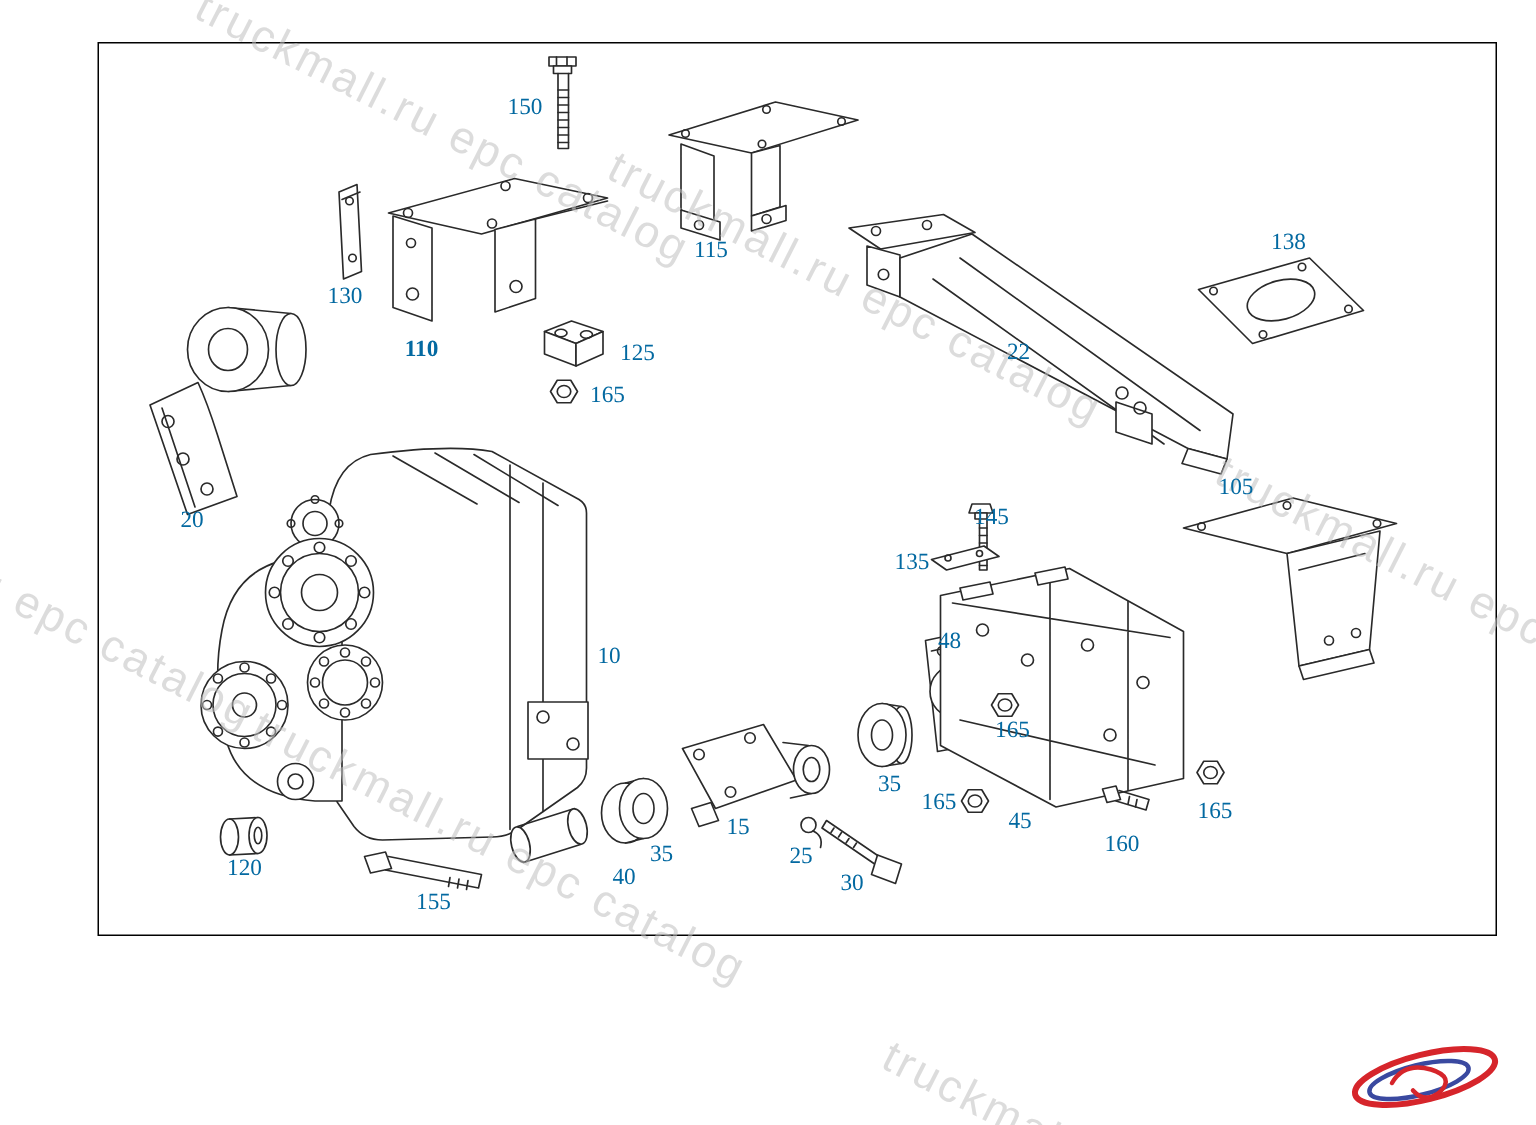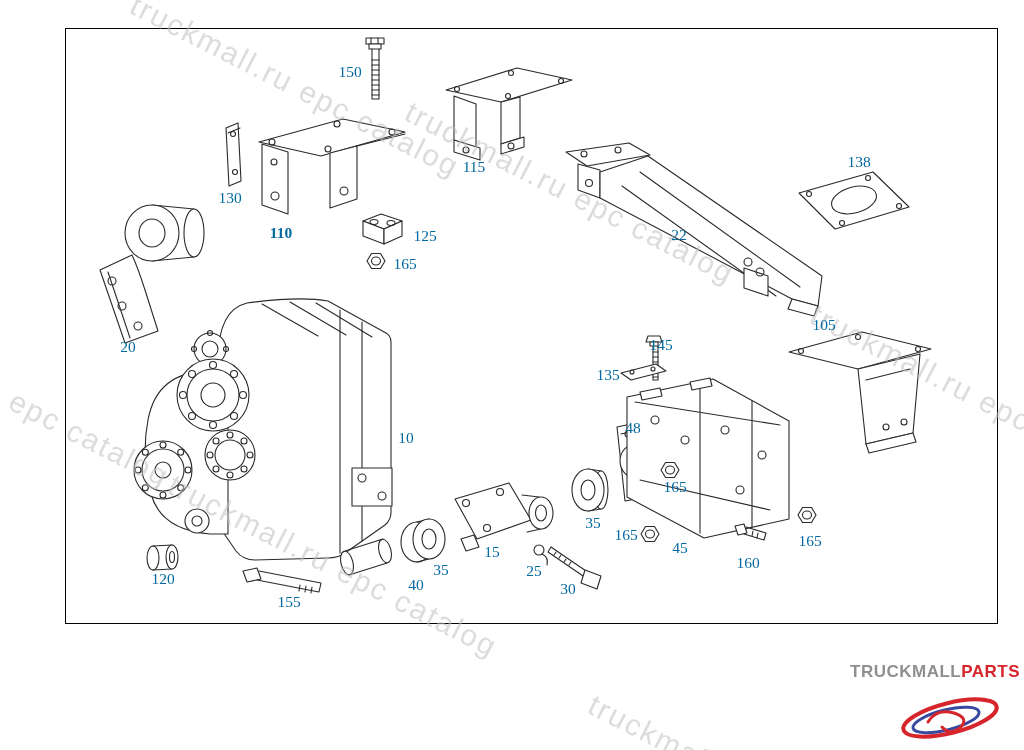--- a/index.html
+++ b/index.html
@@ -326,23 +326,20 @@
       <span class="plabel" style="left: 810px; top: 541px;">165</span>
       <span class="plabel" style="left: 492px; top: 552px;">15</span>
       <span class="plabel" style="left: 534px; top: 571px;">25</span>
       <span class="plabel" style="left: 568px; top: 589px;">30</span>
       <span class="plabel" style="left: 441px; top: 570px;">35</span>
       <span class="plabel" style="left: 372px; top: 585px; margin-left: 44px;">40</span>
       <span class="plabel" style="left: 163px; top: 579px; font-family: Liberation Serif, serif;">120</span>
       <span class="plabel" style="left: 289px; top: 602px;">155</span>
     </div>
 
-  <div class="logo">
-    <span class="logo-gray">TRUCKMALL</span><span class="logo-red">PARTS</span>
-  </div>
   <svg class="swirl" width="135" height="58" viewBox="0 0 135 58">
     <g fill="none" stroke-linecap="round">
       <ellipse cx="68" cy="28" rx="48" ry="15" stroke="#d6252b" stroke-width="4" transform="rotate(-14 68 28)"></ellipse>
       <ellipse cx="64" cy="30" rx="34" ry="10" stroke="#3a49a0" stroke-width="3" transform="rotate(-14 64 30)"></ellipse>
       <path d="M46,32 q8,-14 26,-9 q16,5 6,15 q-10,8 -18,-1" stroke="#d6252b" stroke-width="3"></path>
     </g>
   </svg>
 
 </div>
 

